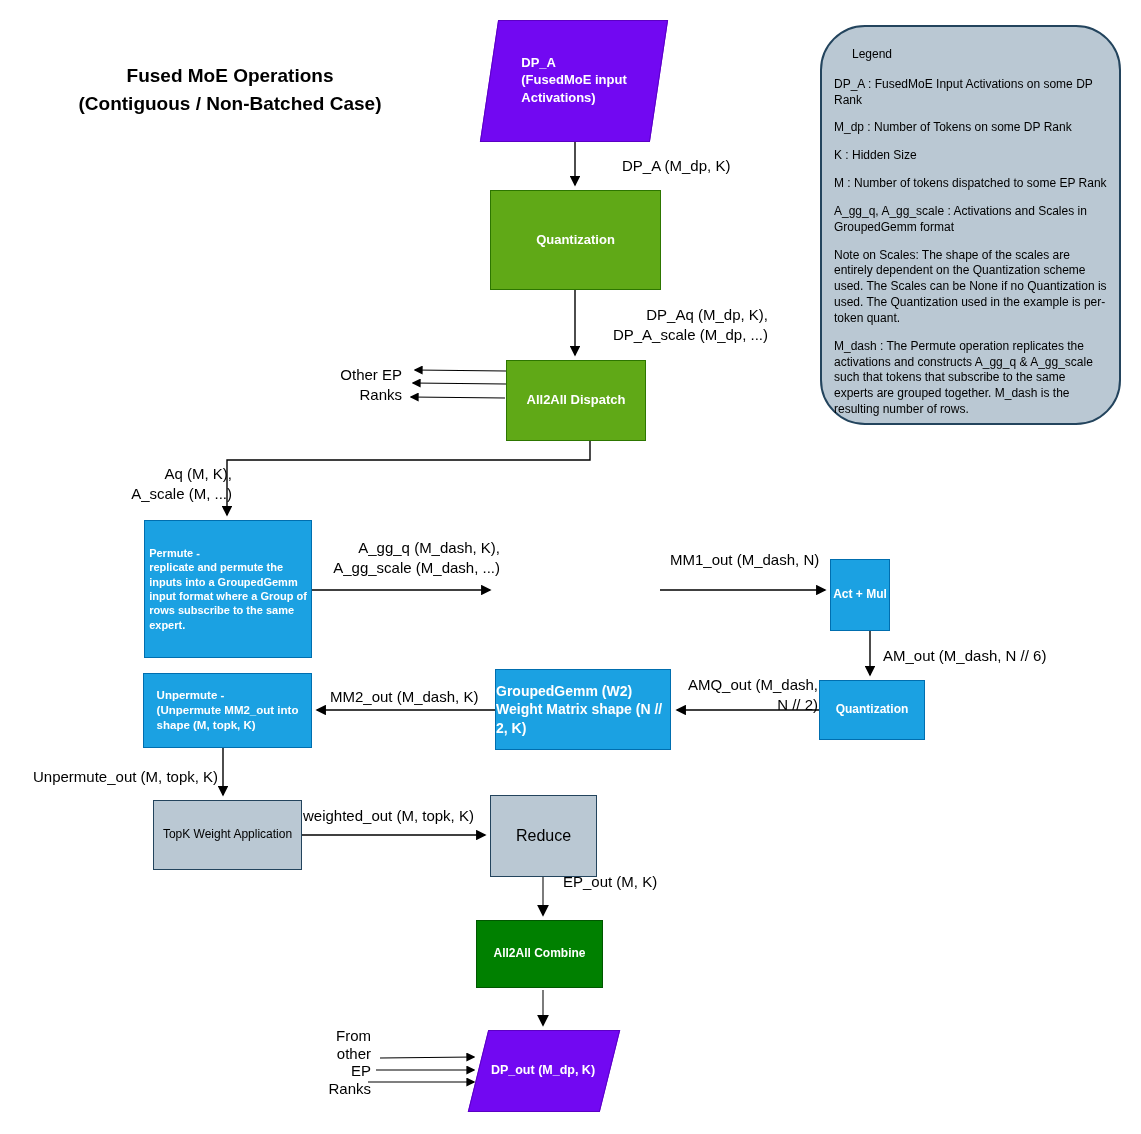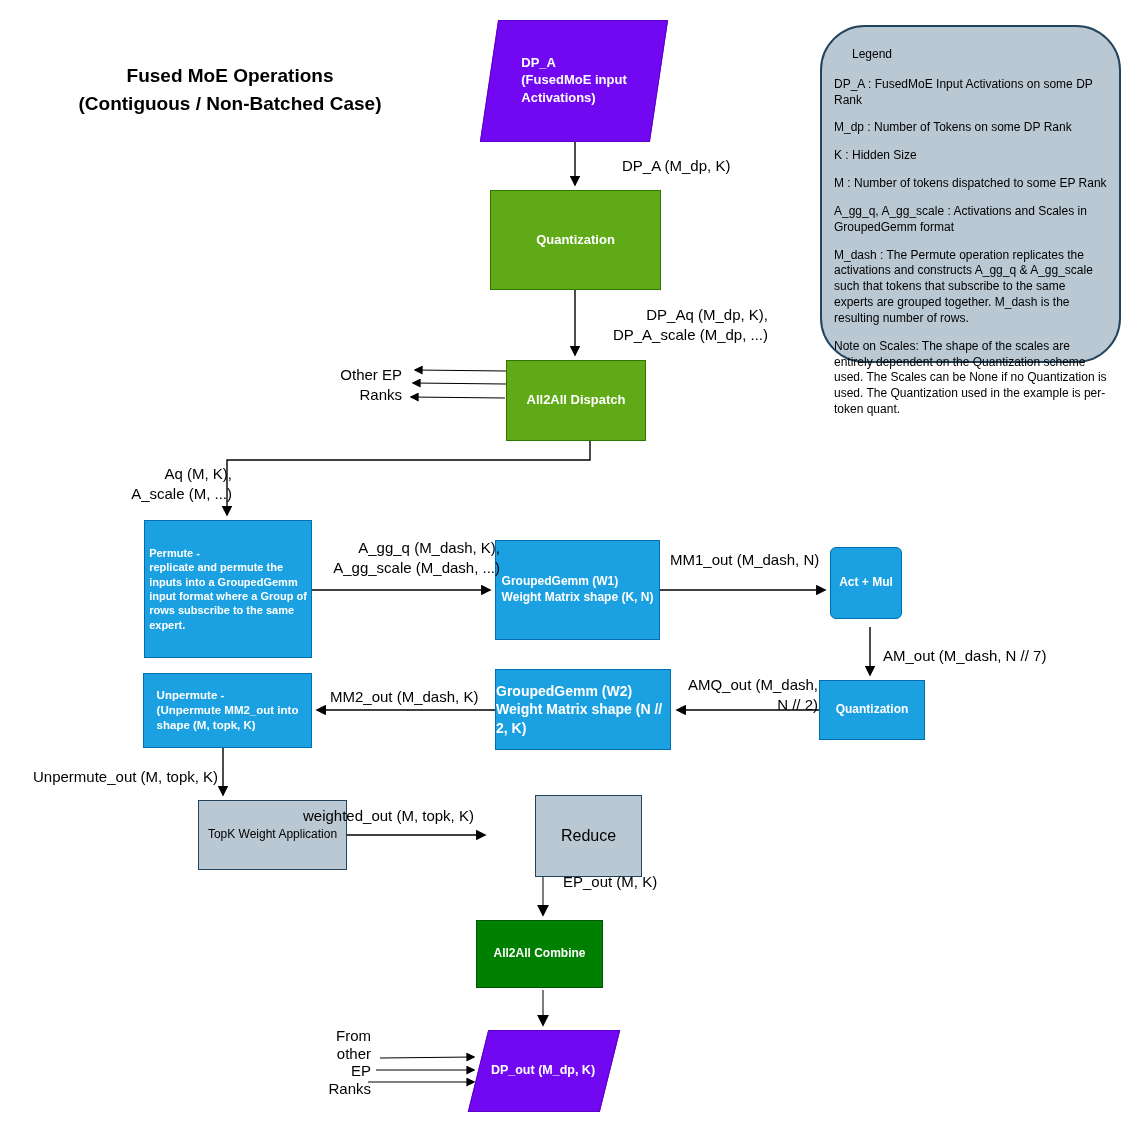--- a/index.html
+++ b/index.html
@@ -17,38 +17,38 @@
   }
 
   
   .node{
     box-sizing:border-box;display:flex;align-items:center;justify-content:center;
     text-align:left;line-height:1.3;
   }
   .blue{background:var(--blue,#1BA1E2);border:1px solid var(--blue-border,#006EAF);color:#fff;font-weight:bold;}
   .green{background:var(--green,#60A917);border:1px solid var(--green-border,#2D7600);color:#fff;font-weight:bold;}
   .dkgreen{background:var(--dark-green,#008000);border:1px solid var(--dark-green-border,#005700);color:#fff;font-weight:bold;}
-  .grayb{background:var(--gray,#BAC8D3);border:1px solid var(--gray-border,#23445D);color:#000;font-weight:normal;margin-left:45px;}
+  .grayb{background:var(--gray,#BAC8D3);border:1px solid var(--gray-border,#23445D);color:#000;font-weight:normal;}
 
   
   .para-wrap{position:absolute;}
   .para-bg{position:absolute;top:0;background:var(--purple,#7208F2);border:1px solid #5b00c4;}
   .para-label{
     position:absolute;inset:0;display:flex;align-items:center;justify-content:center;
     color:#fff;font-weight:bold;line-height:1.35;
   }
 
   
   .elabel{font-size:15px;line-height:1.3;color:#000;white-space:nowrap;}
   .elabel.center{text-align:right;}
   .elabel.wrap{white-space:pre-line;}
 
   
   .legend{
-    left:820px;top:25px;width:301px;height:338px;box-sizing:border-box;
+    left:820px;top:25px;width:301px;height:400px;box-sizing:border-box;
     background:var(--gray,#BAC8D3);border:2px solid var(--gray-border,#23445D);
     border-radius:45px;padding:20px 12px 10px 10px;font-size:12px;line-height:1.32;
   }
   .legend-title{padding-left:20px;margin-bottom:14px;}
   .legend-item{margin-bottom:12px;padding-left:2px;}
   .legend-item:first-of-type{padding-left:6px;}
 </style>
 </head>
 <body>
 
@@ -94,24 +94,22 @@
 
   <div class="abs node green" style="left:506px;top:360px;width:140px;height:81px;font-size:13px;">All2All Dispatch</div>
 
   <div class="abs node blue ml" style="left:144px;top:520px;width:168px;height:138px;font-size:11px;">Permute -
 replicate and permute the
 inputs into a GroupedGemm
 input format where a Group of
 rows subscribe to the same
 expert.</div>
 
-  <div class="abs node blue ml" style="left:495px;top:540px;width:165px;height:100px;font-size:12px;">GroupedGemm (W1)
-Weight Matrix shape (K, N)</div>
 
-  <div class="abs node blue" style="left:830px;top:547px;width:72px;height:72px;font-size:12px;border-radius:6px;">Act + Mul</div>
+  <div class="abs node blue" style="left:830px;top:559px;width:60px;height:72px;font-size:12px;">Act + Mul</div>
 
   <div class="abs node blue" style="left:819px;top:680px;width:106px;height:60px;font-size:12px;">Quantization</div>
 
   <div class="abs node blue ml" style="left:495px;top:669px;width:176px;height:81px;font-size:14px;">GroupedGemm (W2)
 Weight Matrix shape (N // 2, K)</div>
 
   <div class="abs node blue ml" style="left:143px;top:673px;width:169px;height:75px;font-size:11.5px;">Unpermute -
 (Unpermute MM2_out  into
 shape (M, topk, K)</div>
 
@@ -129,36 +127,36 @@
   <div class="abs elabel" style="left:622px;top:156px;">DP_A (M_dp, K)</div>
   <div class="abs elabel wrap center" style="left:600px;top:305px;width:168px;">DP_Aq (M_dp, K),
 DP_A_scale (M_dp, ...)</div>
   <div class="abs elabel wrap center" style="left:322px;top:365px;width:80px;">Other EP
 Ranks</div>
   <div class="abs elabel wrap center" style="left:108px;top:464px;width:124px;">Aq (M, K),
 A_scale (M, ...)</div>
   <div class="abs elabel wrap center" style="left:322px;top:538px;width:178px;">A_gg_q (M_dash, K),
 A_gg_scale (M_dash, ...)</div>
   <div class="abs elabel" style="left:670px;top:550px;">MM1_out (M_dash, N)</div>
-  <div class="abs elabel" style="left:883px;top:646px;">AM_out (M_dash, N // 7)</div>
+  <div class="abs elabel" style="left:883px;top:646px;">AM_out (M_dash, N // 6)</div>
   <div class="abs elabel wrap center" style="left:680px;top:675px;width:138px;">AMQ_out (M_dash,
 N // 2)</div>
   <div class="abs elabel" style="left:330px;top:687px;">MM2_out (M_dash, K)</div>
   <div class="abs elabel" style="left:33px;top:767px;">Unpermute_out (M, topk, K)</div>
   <div class="abs elabel" style="left:303px;top:806px;">weighted_out (M, topk, K)</div>
   <div class="abs elabel" style="left:563px;top:872px;">EP_out (M, K)</div>
   <div class="abs elabel wrap center" style="left:311px;top:1027px;width:60px;line-height:1.18;">From
 other
 EP
 Ranks</div>
 
   <div class="abs legend">
     <div class="legend-title">Legend</div>
     <div class="legend-item">DP_A : FusedMoE Input Activations on some DP Rank</div>
     <div class="legend-item">M_dp : Number of Tokens on some DP Rank</div>
     <div class="legend-item">K : Hidden Size</div>
     <div class="legend-item">M : Number of tokens dispatched to some EP Rank</div>
     <div class="legend-item">A_gg_q, A_gg_scale : Activations and Scales in GroupedGemm format</div>
+    <div class="legend-item">Note on Scales: The shape of the scales are entirely dependent on the Quantization scheme used. The Scales can be None if no Quantization is used. The Quantization used in the example is per-token quant.</div>
     <div class="legend-item">M_dash : The Permute operation replicates the activations and constructs A_gg_q &amp; A_gg_scale such that tokens that subscribe to the same experts are grouped together. M_dash is the resulting number of rows.</div>
-    <div class="legend-item">Note on Scales: The shape of the scales are entirely dependent on the Quantization scheme used. The Scales can be None if no Quantization is used. The Quantization used in the example is per-token quant.</div>
   </div>
 
 </div>
 
 </body></html>

